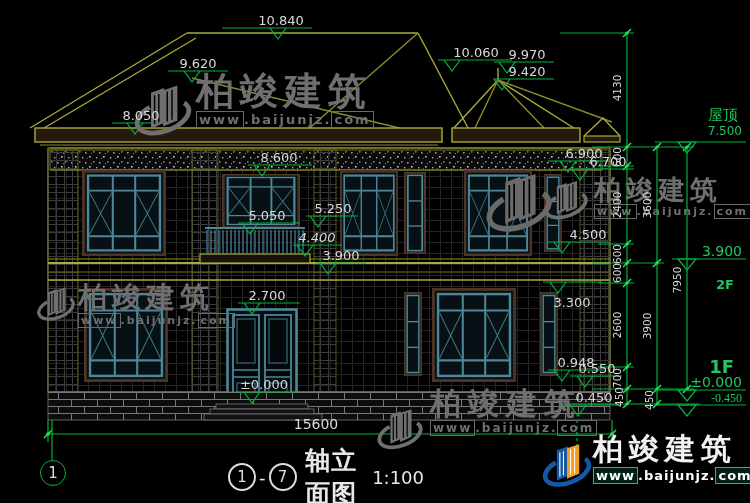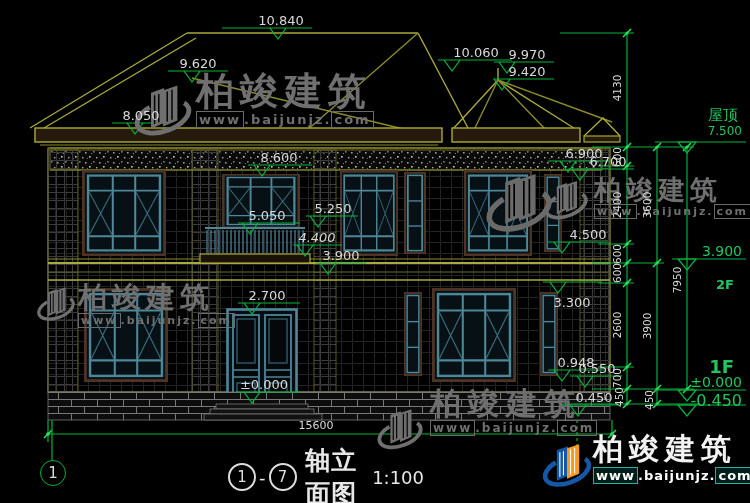--- a/index.html
+++ b/index.html
@@ -345,23 +345,23 @@
   <span class="vtext" style="left:647px;top:326px;">3900</span>
   <span class="vtext" style="left:649px;top:400px;">450</span>
   <span class="vtext" style="left:677px;top:280px;">7950</span>
 
   <span class="rlab" style="right:12px;top:106px;font-size:15px;">屋顶</span>
   <span class="rlab" style="right:8px;top:124px;font-size:12px;">7.500</span>
   <span class="rlab" style="right:16px;top:229px;font-size:13px;font-weight:700;margin-top:48px;">2F</span>
   <span class="rlab" style="right:8px;top:243px;font-size:14px;">3.900</span>
   <span class="rlab" style="right:16px;top:356px;font-size:18px;font-weight:700;">1F</span>
   <span class="rlab" style="right:8px;top:374px;font-size:14px;">±0.000</span>
-  <span class="rlab" style="right:8px;top:391px;font-size:16px;">-0.450</span>
-
-  <span class="lvl" style="left:316px;top:431px;font-size:11px;">15600</span>
+  <span class="rlab" style="right:8px;top:391px;font-size:12px;font-family:Liberation Serif, serif;">-0.450</span>
+
+  <span class="lvl" style="left:316px;top:431px;font-size:14px;">15600</span>
   <div class="axisbub">
     <span>1</span>
   </div>
   <div class="titleblock">
     <div class="titlerow">
       <span class="circ">
           <span>1</span>
         </span>
       <span class="dash">-</span>
       <span class="circ">

